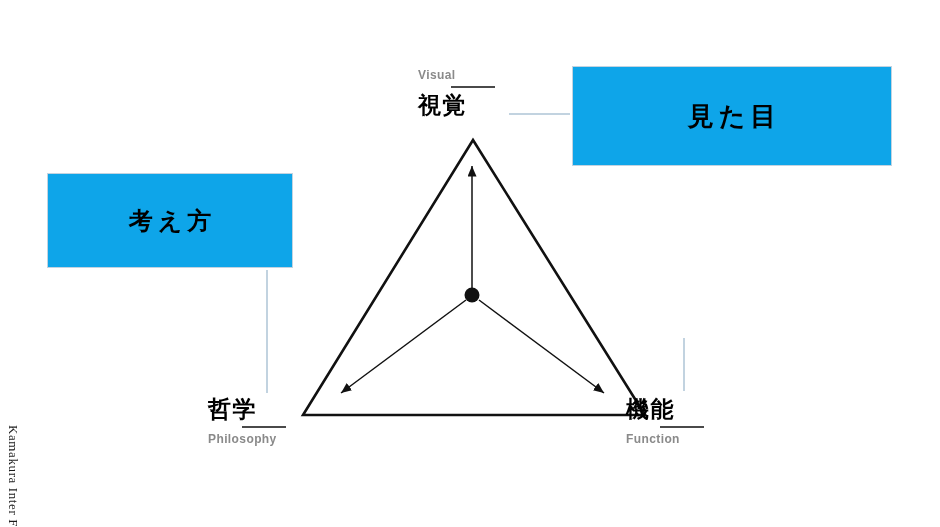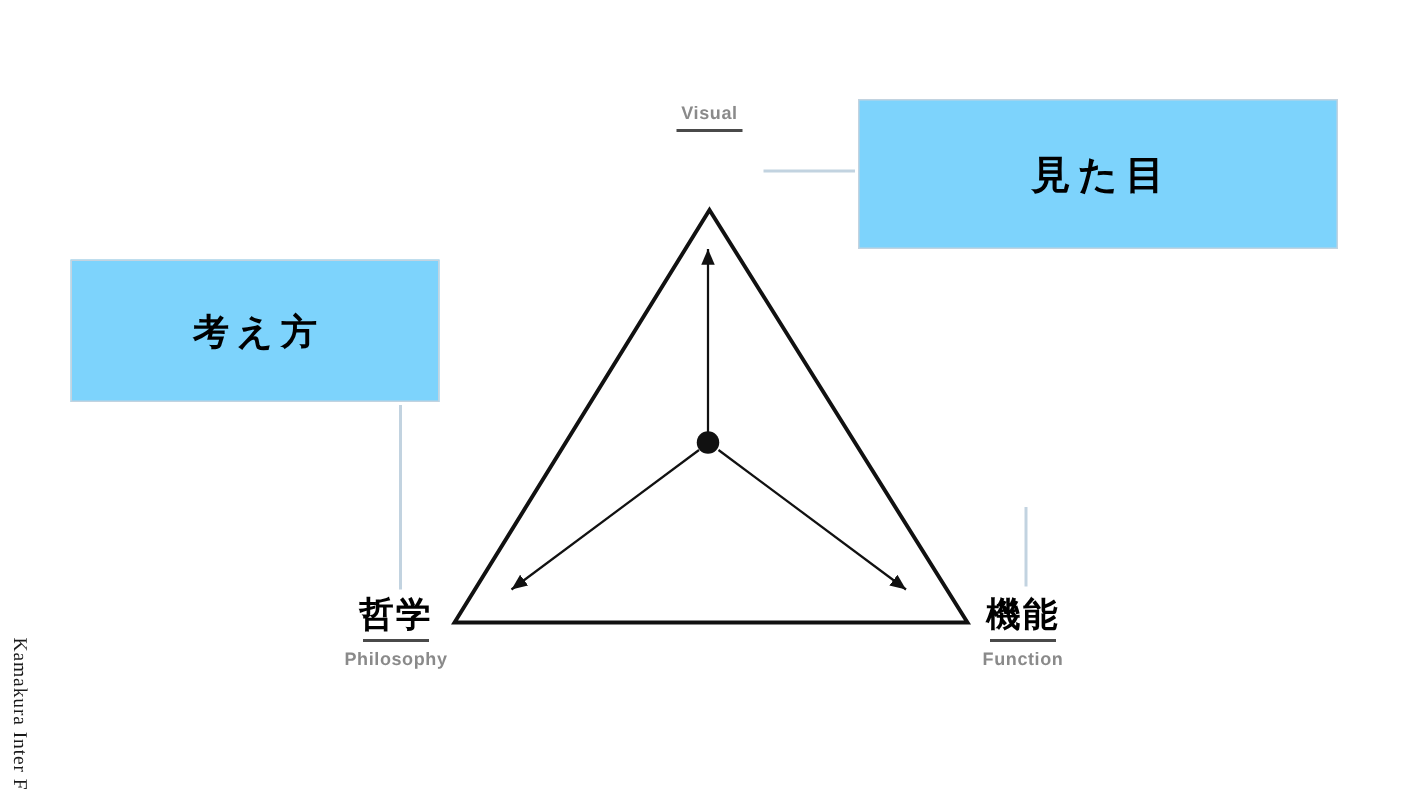--- a/index.html
+++ b/index.html
@@ -40,21 +40,20 @@
     position: absolute;
     left: 0;
     top: 0;
     width: 940px;
     height: 527px;
   }
 
   
   .node {
     position: absolute;
-    text-align: center;
     white-space: nowrap;
   }
   .node-jp {
     font-size: 23px;
     font-weight: bold;
     color: #000000;
     letter-spacing: 1.5px;
     line-height: 1.15;
   }
   .node-en {
@@ -72,21 +71,21 @@
   }
 
   .node-visual   { left: 418px; top: 68px;  width: 110px; }
   .node-philos   { left: 208px; top: 396px; width: 112px; }
   .node-function { left: 626px; top: 396px; width: 112px; }
 
   
   .callout {
     position: absolute;
     border: 1px solid #c2d3e0;
-    background: #7dd3fc;
+    background: #0ea5e9;
     display: flex;
     align-items: center;
     justify-content: center;
     box-sizing: border-box;
   }
   .callout-text {
     font-size: 26px;
     font-weight: bold;
     color: #000000;
     letter-spacing: 5px;
@@ -127,20 +126,21 @@
     <line x1="466" y1="300" x2="341" y2="393" stroke="#111111" stroke-width="1.5" marker-end="url(#ah)"></line>
 
     <line x1="479" y1="300" x2="604" y2="393" stroke="#111111" stroke-width="1.5" marker-end="url(#ah)"></line>
 
     <circle cx="472" cy="295" r="7.5" fill="#111111"></circle>
   </svg>
 
   <div class="node node-visual">
     <div class="node-en">Visual</div>
     <div class="node-rule"></div>
+    <div class="node-jp">視覚</div>
   </div>
 
   <div class="node node-function">
     <div class="node-jp">機能</div>
     <div class="node-rule"></div>
     <div class="node-en">Function</div>
   </div>
 
   <div class="node node-philos">
     <div class="node-jp">哲学</div>

